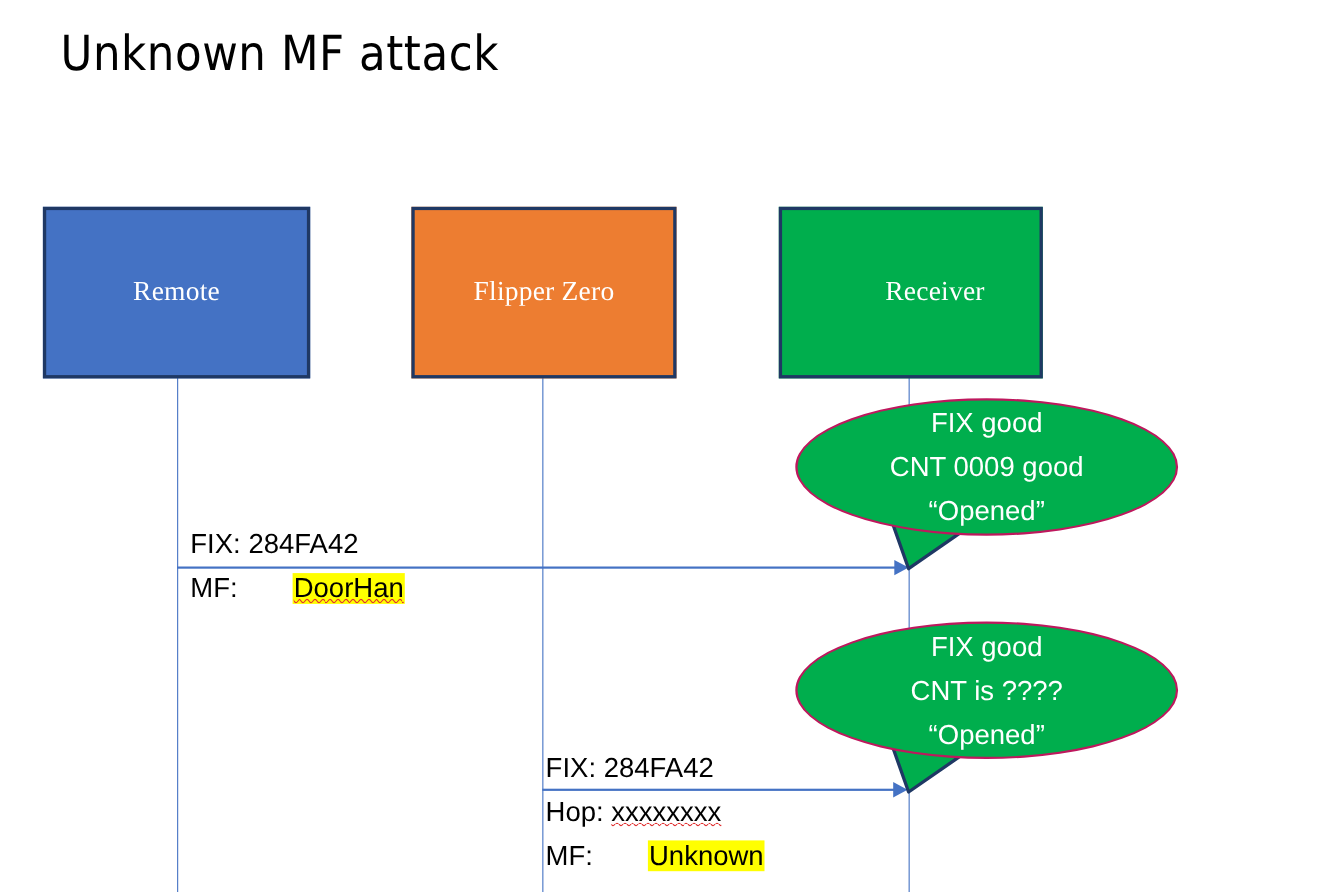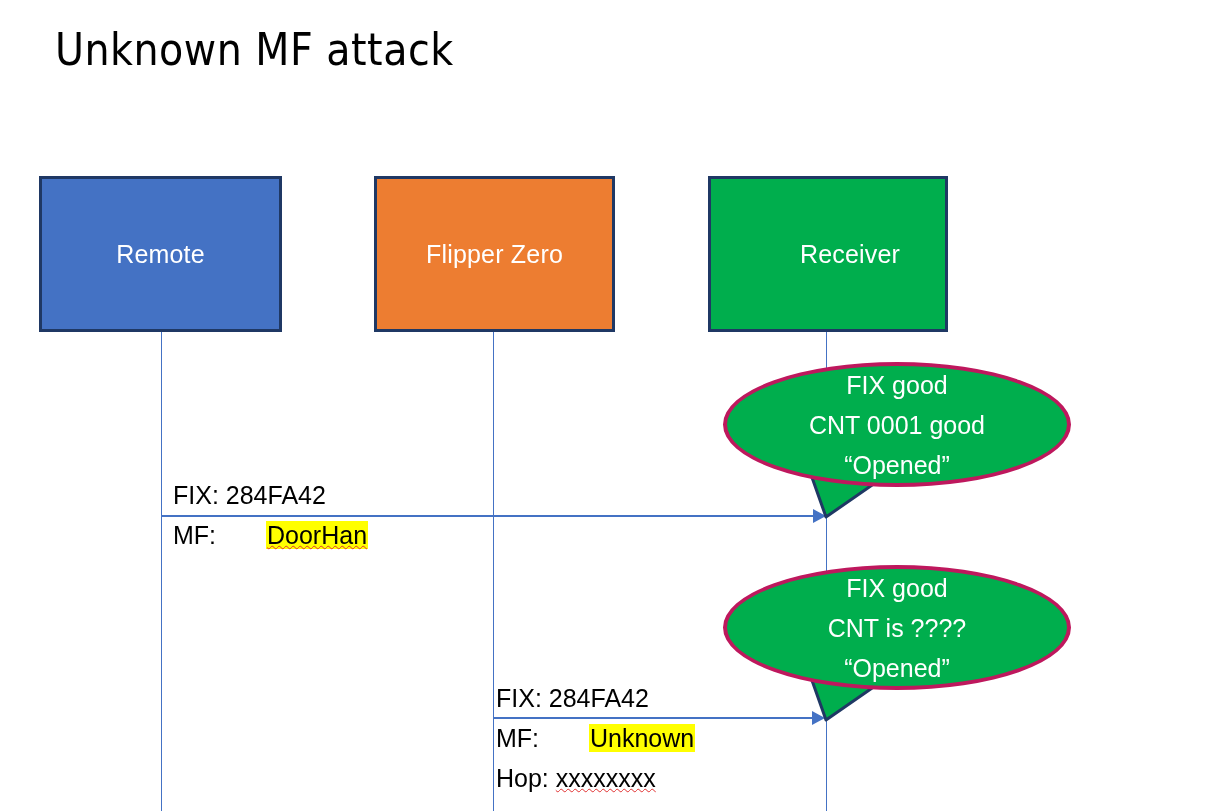--- a/index.html
+++ b/index.html
@@ -43,31 +43,32 @@
     top: 328px;
     bottom: 0;
   }
   #lifeline-remote  { left: 160.5px; }
   #lifeline-flipper { left: 492.5px; }
   #lifeline-receiver{ left: 825.5px; }
 
   
   .actor-box {
     position: absolute;
-    top: 176px;
+    top: 188px;
     height: 156px;
     box-sizing: border-box;
     border: 3px solid #1F3864;
     display: flex;
     align-items: center;
     justify-content: center;
     color: #ffffff;
     font-size: 25px;
     font-weight: 400;
     letter-spacing: 0.2px;
+    font-family: Liberation Serif, serif;
   }
   #box-remote   { left: 39px;  width: 243px; background: #4472C4; }
   #box-flipper  { left: 374px; width: 241px; background: #ED7D31; }
   #box-receiver { left: 708px; width: 240px; background: #00AE4D; padding-left: 44px; }
 
   
   .arrow-line {
     position: absolute;
     height: 1.5px;
     background: #4472C4;
@@ -113,21 +114,21 @@
     position: absolute;
   }
   .callout .bubble {
     position: absolute;
     left: 0;
     top: 0;
     width: 348px;
     height: 125px;
     box-sizing: border-box;
     background: #00AE4D;
-    border: 4px solid #be185d;
+    border: 2px solid #be185d;
     border-radius: 50%;
     display: flex;
     flex-direction: column;
     align-items: center;
     justify-content: center;
     color: #ffffff;
     font-size: 25px;
     line-height: 40px;
     z-index: 2;
   }
@@ -167,33 +168,33 @@
   <div class="arrow-line" id="arrow2-line"></div>
   <div class="arrow-head" id="arrow2-head"></div>
 
   <div class="msg-block" id="msg-remote">
     <span class="msg-line"><span>FIX: </span><span>284FA42</span></span>
     <span class="msg-line"><span>MF: </span><span class="hl squiggle">DoorHan</span></span>
   </div>
 
   <div class="msg-block" id="msg-flipper">
     <span class="msg-line"><span>FIX: </span><span>284FA42</span></span>
+    <span class="msg-line"><span>Hop: </span><span class="squiggle">xxxxxxxx</span></span>
     <span class="msg-line"><span>MF: </span><span class="hl">Unknown</span></span>
-    <span class="msg-line"><span>Hop: </span><span class="squiggle">xxxxxxxx</span></span>
   </div>
 
   <div class="callout" id="callout1">
     <div class="tail" style="left:0;top:0;">
       <svg width="348" height="160" viewBox="0 0 348 160">
         <path d="M 80 90 L 103 155 L 165 112 Z" fill="#00AE4D" stroke="#1F3864" stroke-width="3" stroke-linejoin="round"></path>
       </svg>
     </div>
     <div class="bubble">
       <span class="callout-line">FIX good</span>
-      <span class="callout-line">CNT 0001 good</span>
+      <span class="callout-line">CNT 0009 good</span>
       <span class="callout-line">“Opened”</span>
     </div>
   </div>
 
   <div class="callout" id="callout2">
     <div class="tail" style="left:0;top:0;">
       <svg width="348" height="160" viewBox="0 0 348 160">
         <path d="M 80 90 L 103 155 L 165 112 Z" fill="#00AE4D" stroke="#1F3864" stroke-width="3" stroke-linejoin="round"></path>
       </svg>
     </div>

